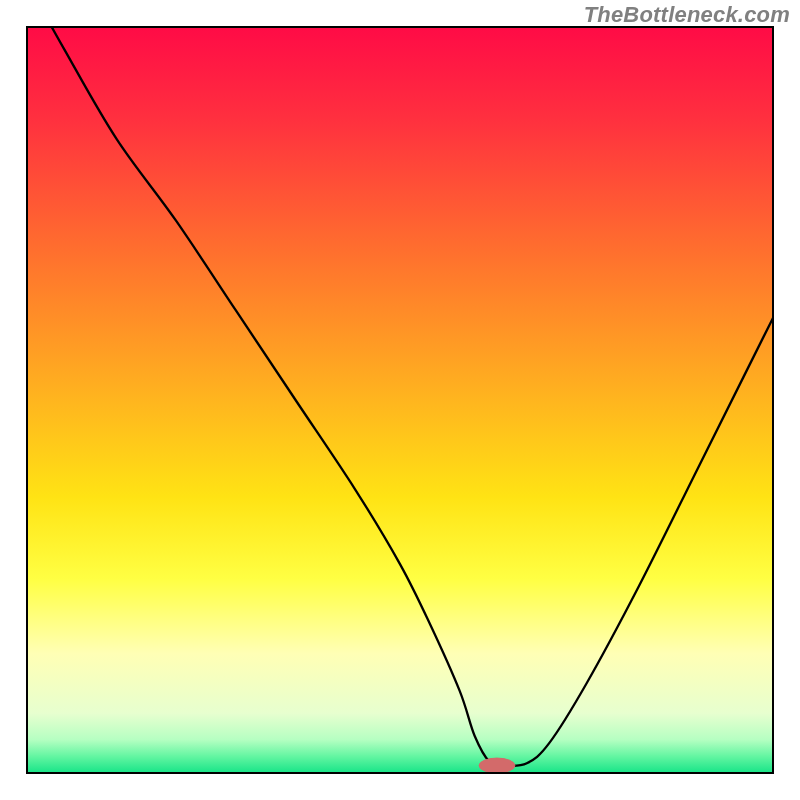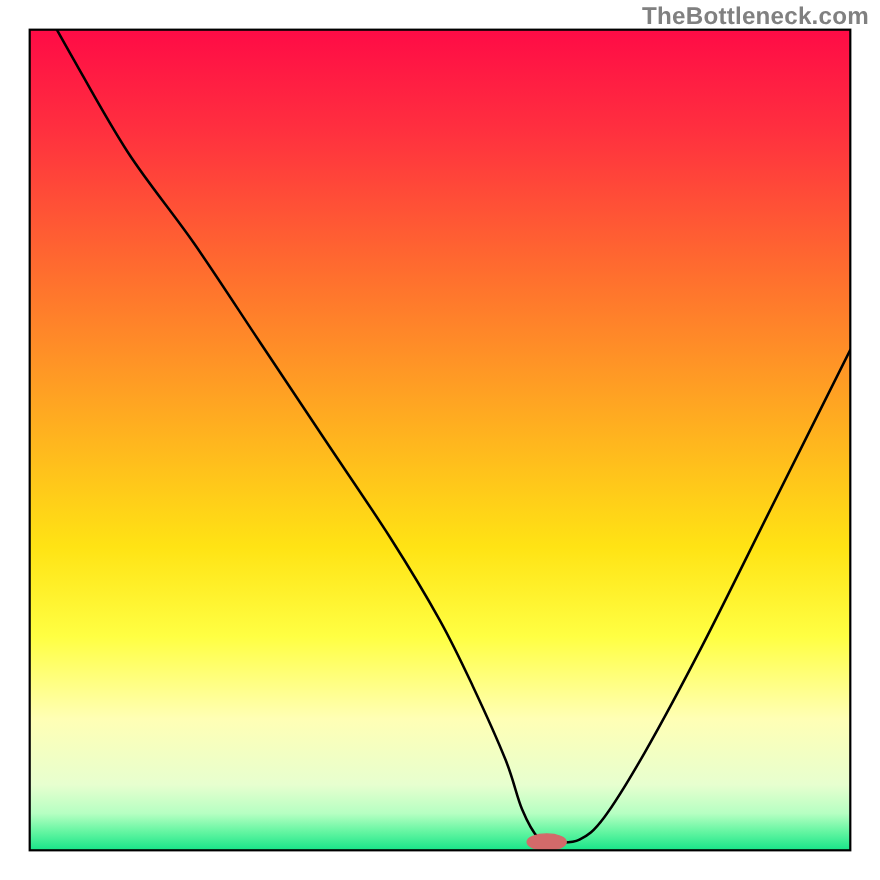--- a/index.html
+++ b/index.html
@@ -7,20 +7,21 @@
     padding: 0;
     width: 800px;
     height: 800px;
     background: #ffffff;
     font-family: Arial, Helvetica, sans-serif;
   }
   .wrap {
     position: relative;
     width: 800px;
     height: 653px;
+    font-style: italic;
   }
   .watermark {
     position: absolute;
     top: 2px;
     right: 10px;
     font-size: 22px;
     font-weight: bold;
     color: #808080;
     letter-spacing: 0.2px;
   }

